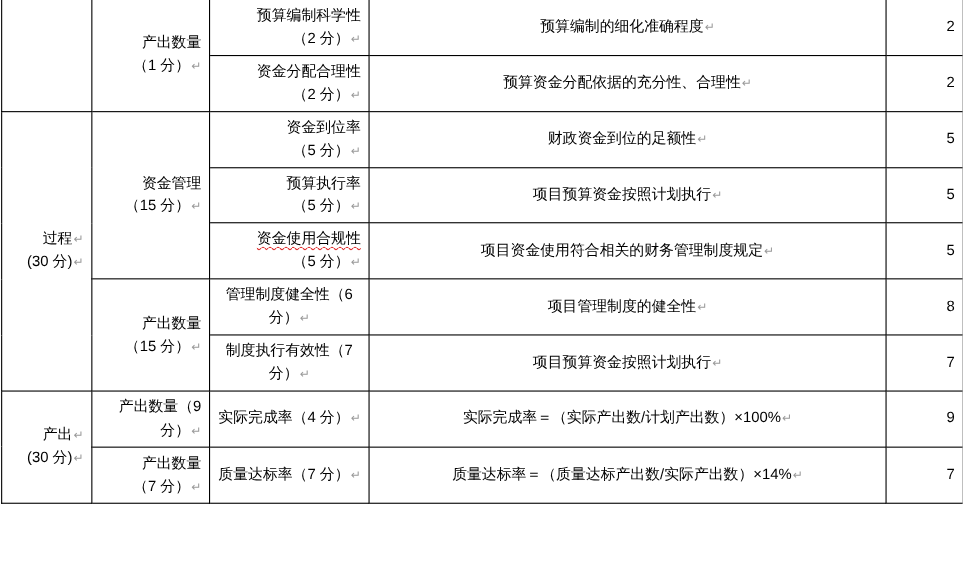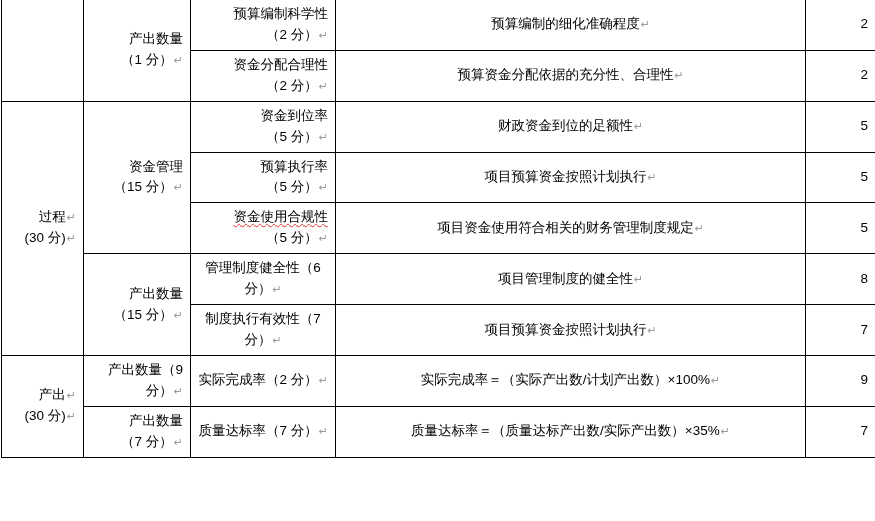--- a/index.html
+++ b/index.html
@@ -189,32 +189,32 @@
       </tr>
 
       <tr>
         <td class="center dim-cell" rowspan="2">
           <span class="cell-lines">
             <span class="ln"><span>产出</span><span class="pm">↵</span></span>
             <span class="ln"><span>(30 分)</span><span class="pm">↵</span></span>
           </span>
         </td>
         <td class="center"><span>产出数量（9 分）</span><span class="pm">↵</span></td>
-        <td class="center"><span>实际完成率（2 分）</span><span class="pm">↵</span></td>
+        <td class="center"><span>实际完成率（4 分）</span><span class="pm">↵</span></td>
         <td class="left"><span>实际完成率＝（实际产出数/计划产出数）×100%</span><span class="pm">↵</span></td>
         <td class="score">9</td>
       </tr>
 
       <tr>
         <td class="center">
           <span class="cell-lines">
             <span class="ln">产出数量</span>
             <span class="ln"><span>（7 分）</span><span class="pm">↵</span></span>
           </span>
         </td>
         <td class="center"><span>质量达标率（7 分）</span><span class="pm">↵</span></td>
-        <td class="left"><span>质量达标率＝（质量达标产出数/实际产出数）×35%</span><span class="pm">↵</span></td>
+        <td class="left"><span>质量达标率＝（质量达标产出数/实际产出数）×14%</span><span class="pm">↵</span></td>
         <td class="score">7</td>
       </tr>
 
     </tbody>
   </table>
 </div>
 
 </body></html>

